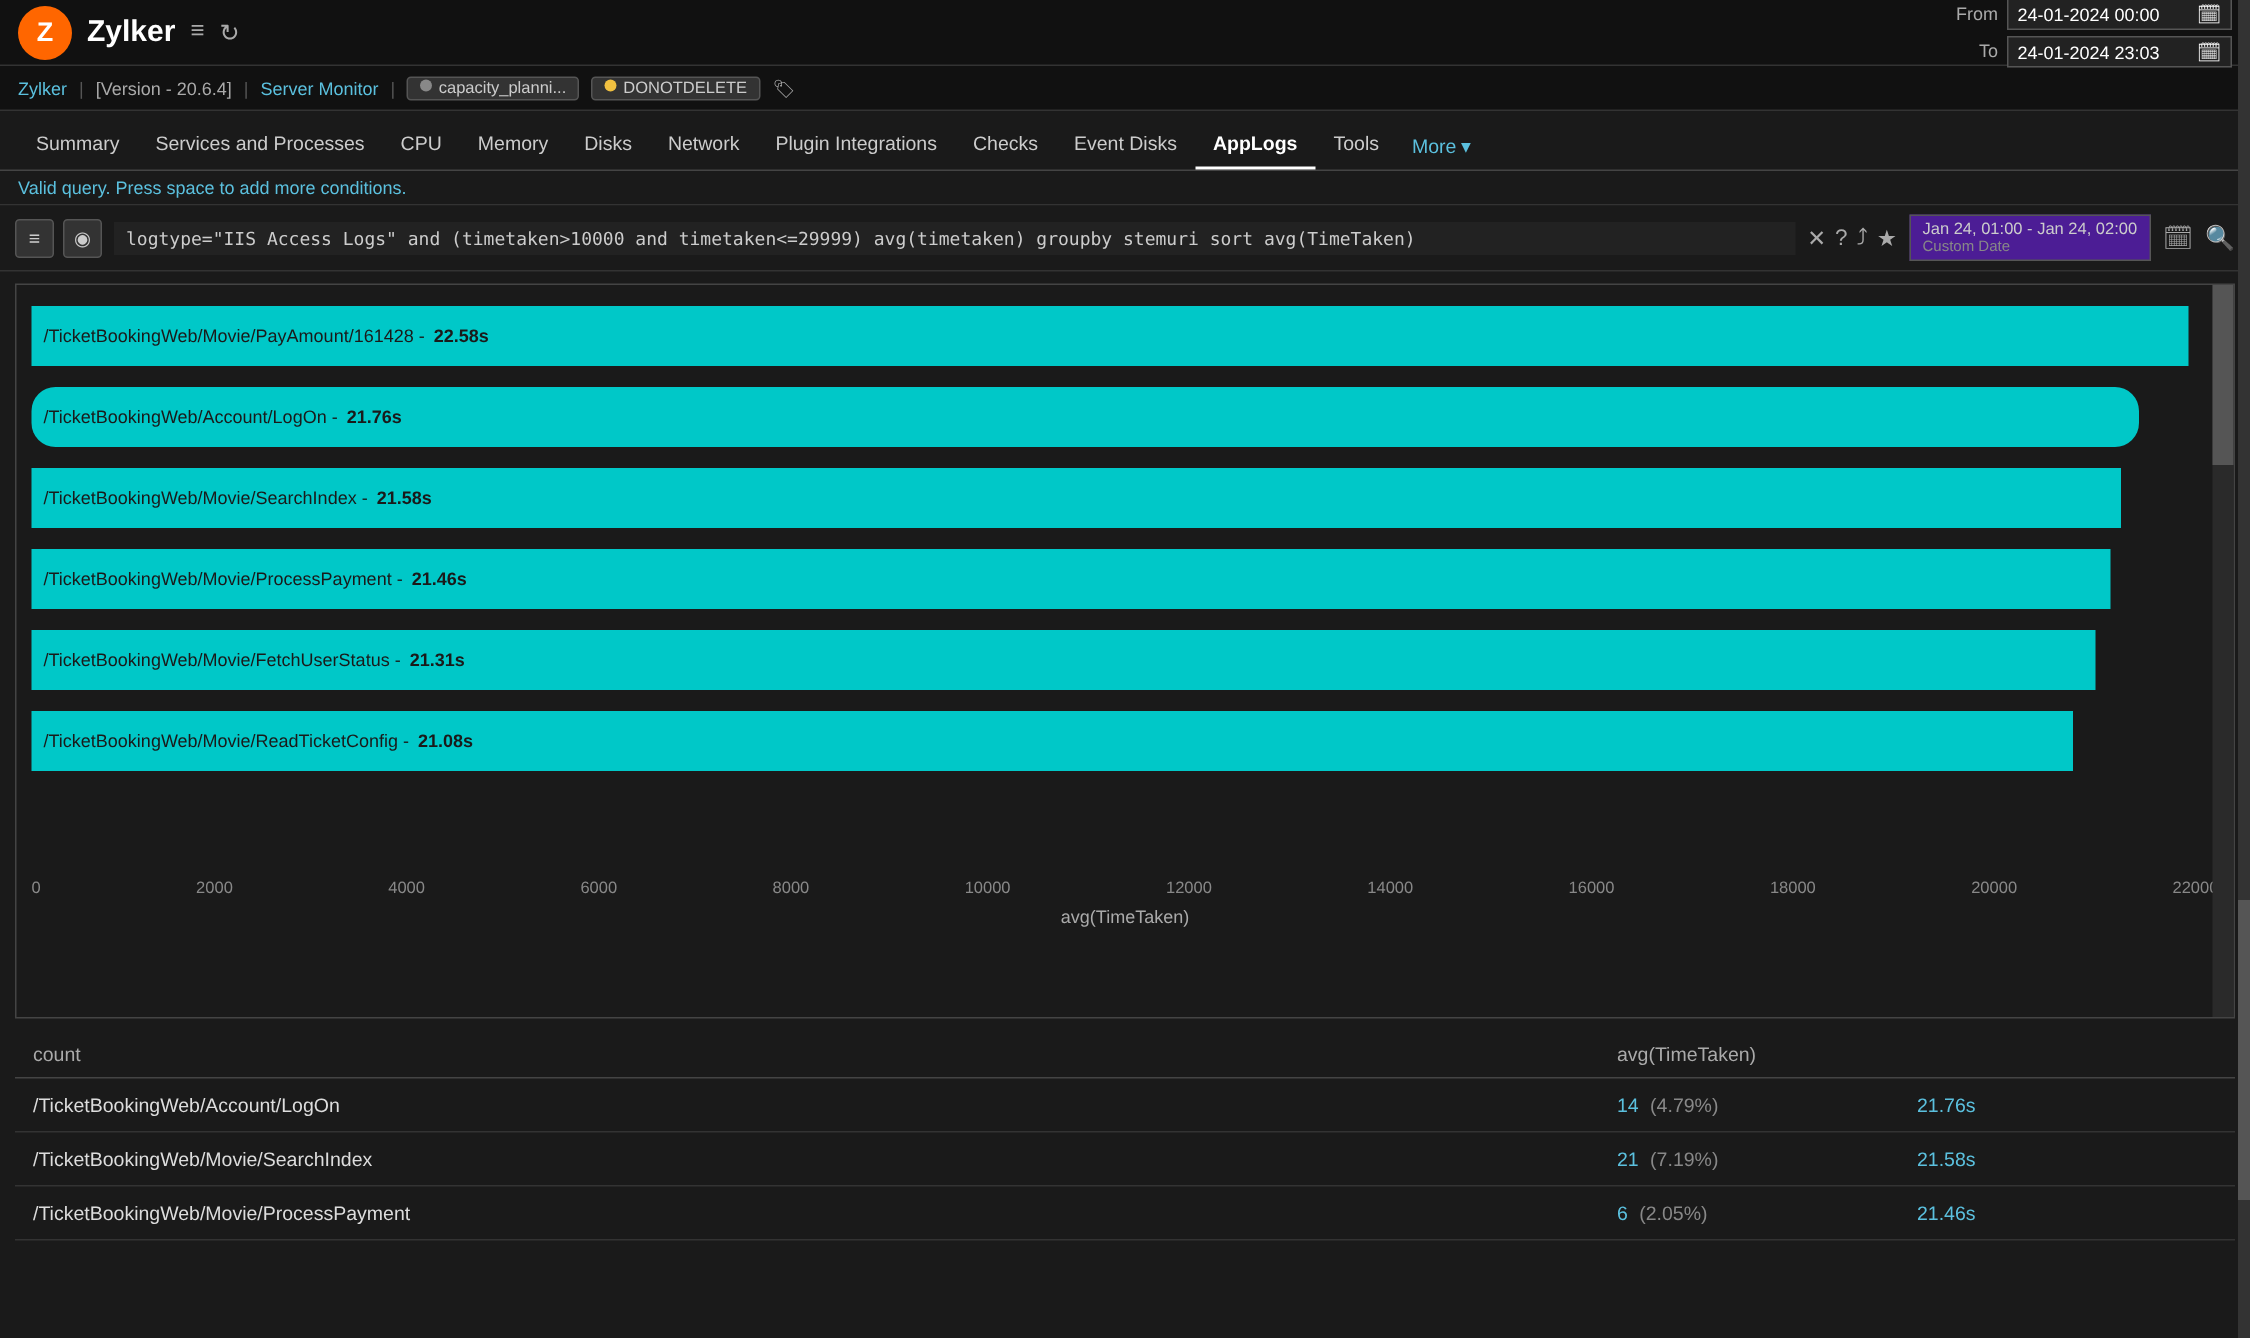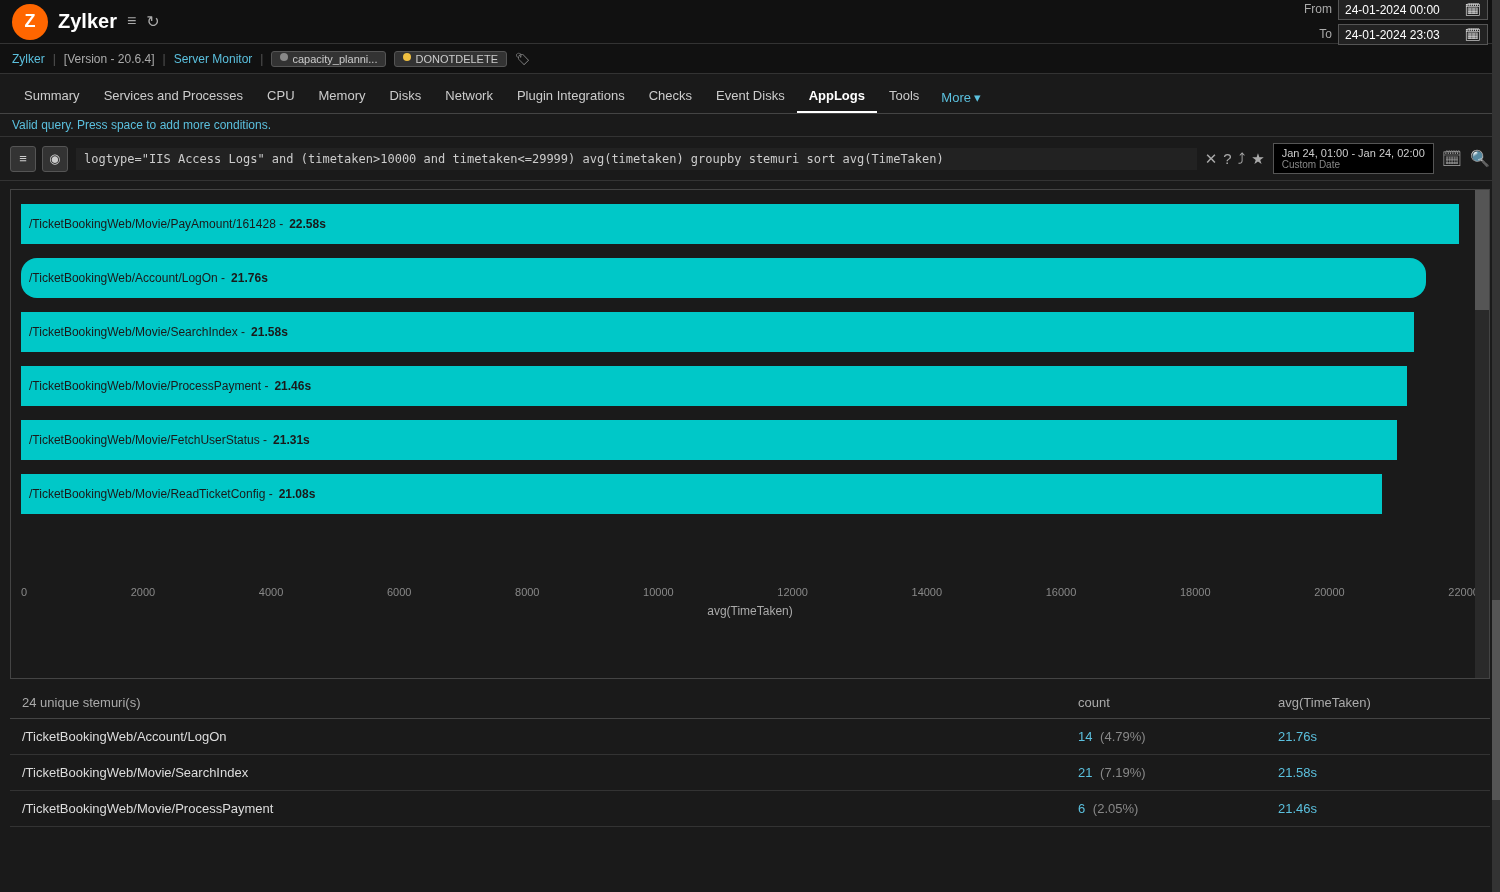--- a/index.html
+++ b/index.html
@@ -119,21 +119,21 @@
       background: #222;
       border: 1px solid #555;
       color: #ccc;
       padding: 4px 8px;
       font-size: 12px;
       font-family: monospace;
     }
     .search-action-icons { display: flex; gap: 6px; align-items: center; }
     .search-action-icons span { color: #aaa; font-size: 15px; cursor: pointer; }
     .date-range-badge {
-      background: #000000;
+      background: #4c1d95;
       border: 1px solid #555;
       color: #ccc;
       padding: 3px 8px;
       font-size: 11px;
       white-space: nowrap;
     }
 
     
     .chart-container {
       background: #1a1a1a;
@@ -391,21 +391,20 @@
       </div>
     <div class="x-axis-label">avg(TimeTaken)</div>
   </div>
   <div class="scrollbar-track">
     <div class="scrollbar-thumb"></div>
   </div>
 </div>
 
 <div class="table-container">
   <div class="table-header">
-    <span>24 unique stemuri(s)</span>
     <span>count</span>
     <span>avg(TimeTaken)</span>
   </div>
   <div id="table-rows">
 
   <div class="table-row-item">
         <span class="table-cell-path">/TicketBookingWeb/Account/LogOn</span>
         <span class="table-cell-count"><span style="color: rgb(91, 192, 222);">14</span><span class="count-pct"> (4.79%)</span></span>
         <span class="table-cell-avg">21.76s</span>
       </div>

